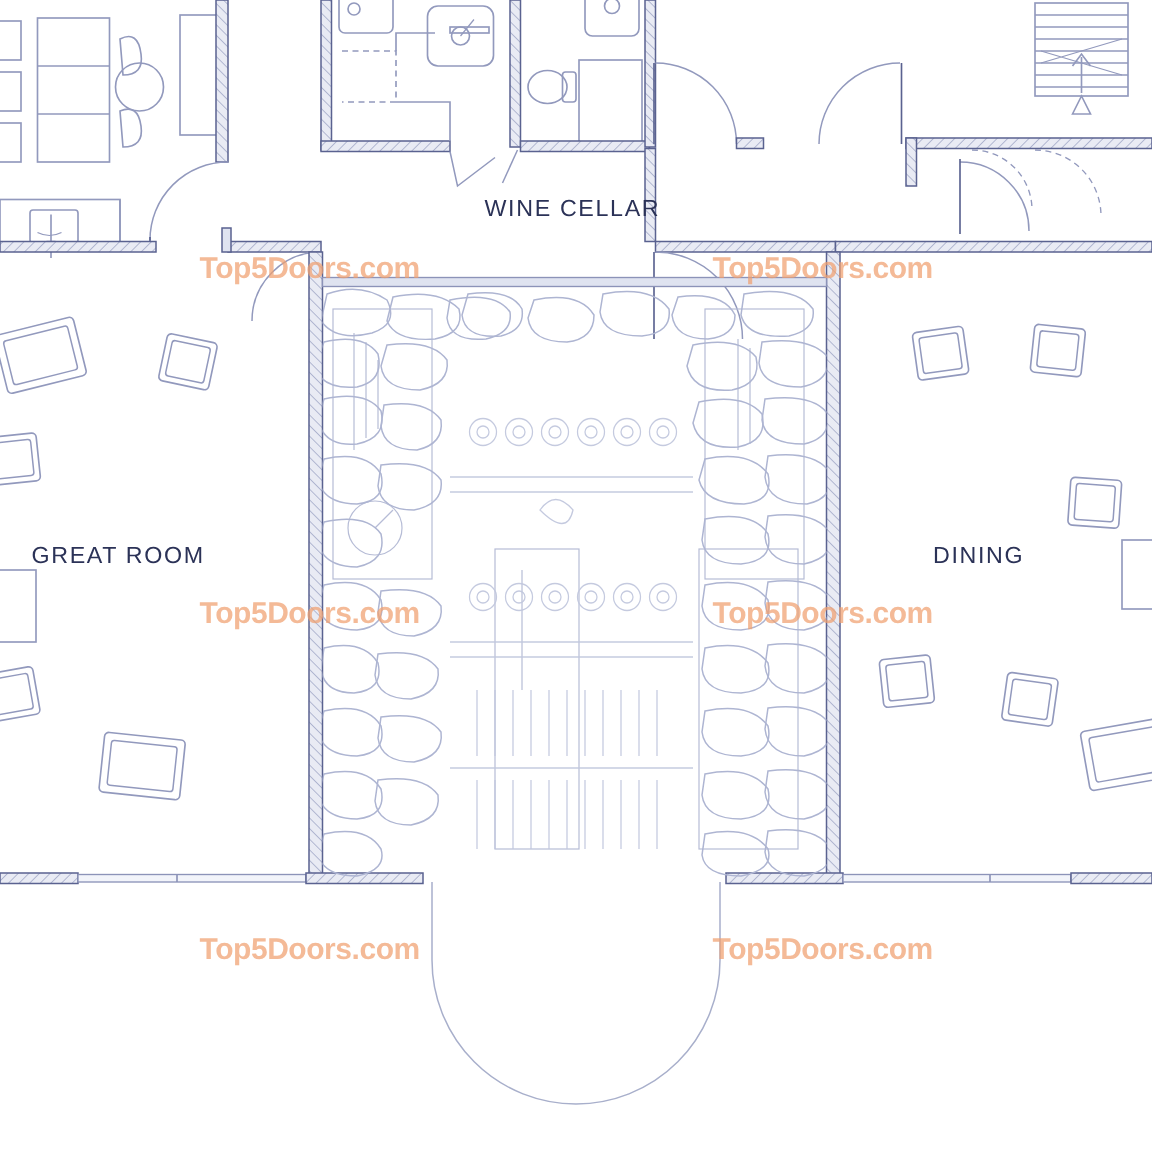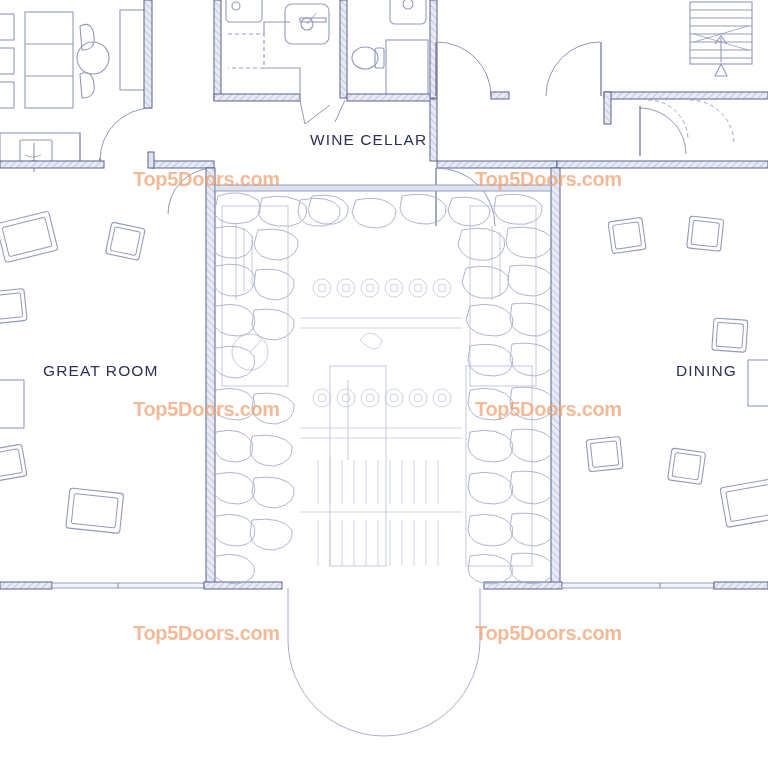--- a/index.html
+++ b/index.html
@@ -11,23 +11,23 @@
 
   .room-label{
     position:absolute;
     color:#2b3257;
     font-size:15.5px;
     letter-spacing:1.1px;
     font-family:"Liberation Sans","DejaVu Sans",sans-serif;
     white-space:nowrap;
     user-select:none;
   }
-  #label-great-room{left:43px;top:362px;}
-  #label-dining{left:676px;top:362px;}
-  #label-wine-cellar{left:310px;top:131px;}
+  #label-great-room{left:21px;top:362px;}
+  #label-dining{left:622px;top:362px;}
+  #label-wine-cellar{left:323px;top:131px;}
 
   .wm{
     position:absolute;
     color:#f0a070;
     opacity:.72;
     font-size:20px;
     font-weight:bold;
     letter-spacing:-0.3px;
     white-space:nowrap;
     user-select:none;

